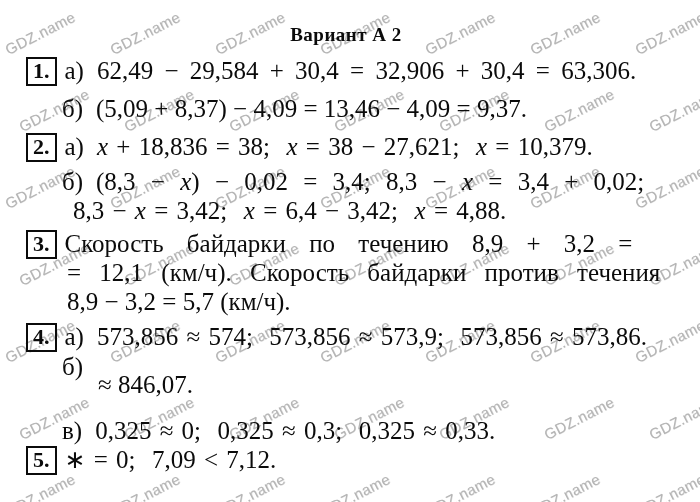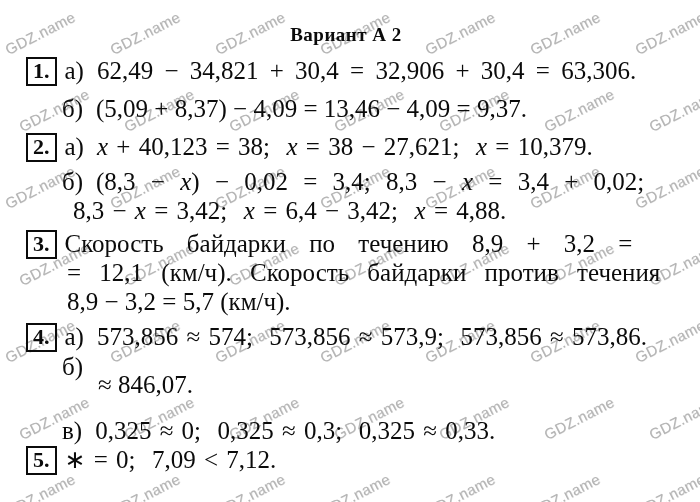--- a/index.html
+++ b/index.html
@@ -105,32 +105,32 @@
       <div class="wm" style="color: rgb(181, 181, 181); left: 565px; top: 495px;">GDZ.name</div>
       <div class="wm" style="color: rgb(181, 181, 181); left: 670px; top: 495px;">GDZ.name</div>
     </div>
 
   <div class="content">
     <div class="title">Вариант А 2</div>
 
     <div class="line ws1" style="top:57px">
       <span class="numbox">1.</span>
       <span class="label">а)</span>
-      <span class="txt">62,49 − 34,821 + 30,4 = 32,906 + 30,4 = 63,306.</span>
+      <span class="txt">62,49 − 29,584 + 30,4 = 32,906 + 30,4 = 63,306.</span>
     </div>
 
     <div class="line" style="top:95px">
       <span class="label" style="margin-left:36px">б)</span>
       <span class="txt">(5,09 + 8,37) − 4,09 = 13,46 − 4,09 = 9,37.</span>
     </div>
 
     <div class="line ws2" style="top:133px">
       <span class="numbox">2.</span>
       <span class="label">а)</span>
-      <span class="txt"><span class="it">x</span><span> + 40,123 = 38;  </span><span class="it">x</span><span> = 38 − 27,621;  </span><span class="it">x</span><span> = 10,379.</span></span>
+      <span class="txt"><span class="it">x</span><span> + 18,836 = 38;  </span><span class="it">x</span><span> = 38 − 27,621;  </span><span class="it">x</span><span> = 10,379.</span></span>
     </div>
 
     <div class="line ws3" style="top:168px">
       <span class="label" style="margin-left:36px">б)</span>
       <span class="txt"><span>(8,3 − </span><span class="it">x</span><span>) − 0,02 = 3,4; 8,3 − </span><span class="it">x</span><span> = 3,4 + 0,02;</span></span>
     </div>
 
     <div class="line ind-c1 ws2" style="top:197px">
       <span class="txt"><span>8,3 − </span><span class="it">x</span><span> = 3,42;  </span><span class="it">x</span><span> = 6,4 − 3,42;  </span><span class="it">x</span><span> = 4,88.</span></span>
     </div>

